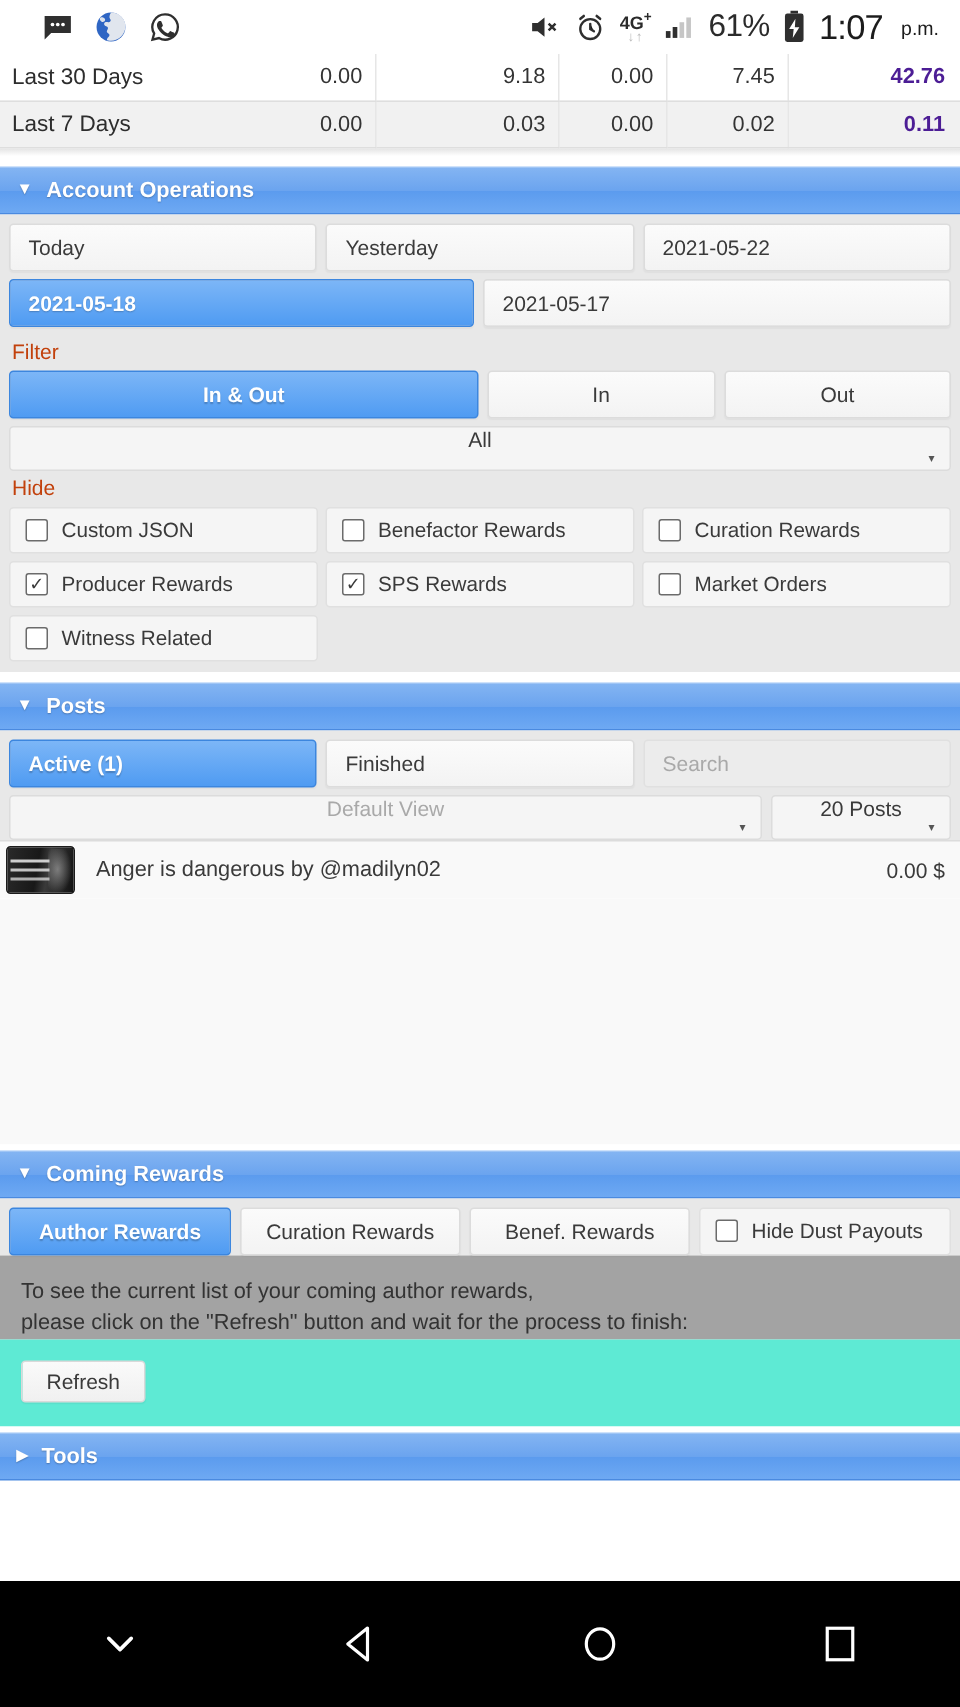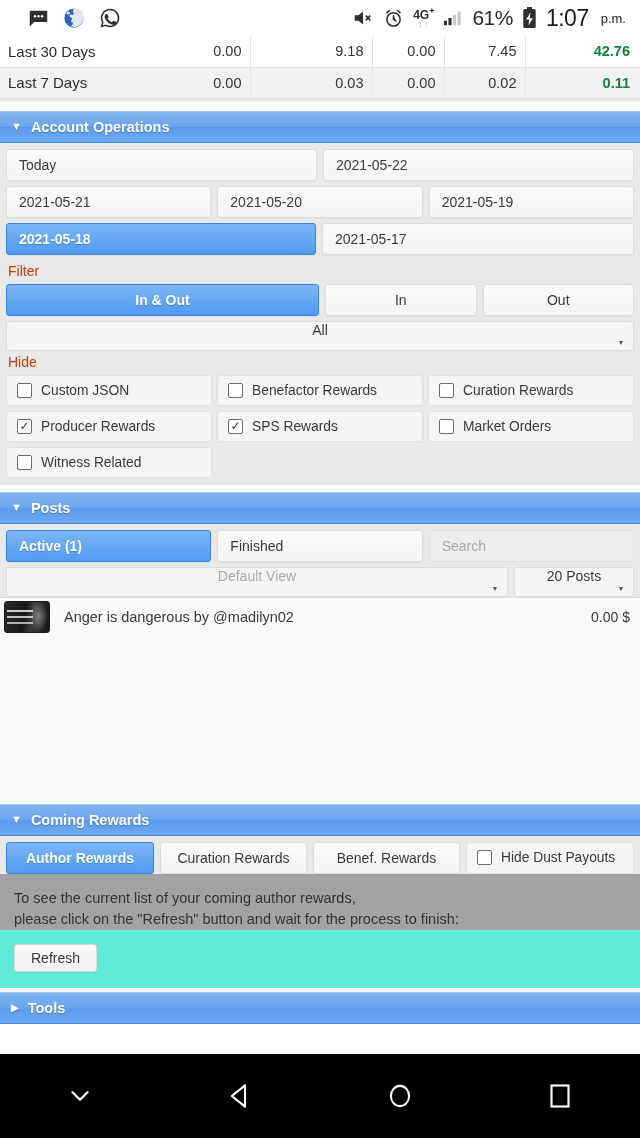--- a/index.html
+++ b/index.html
@@ -34,21 +34,21 @@
   .summary-table tr { height: 31px; }
   .summary-table td {
     font-size: 14.5px; color: #333;
     border-bottom: 1px solid #dedede;
     border-right: 1px solid #e6e6e6;
     padding: 0 8px;
     text-align: right;
     white-space: nowrap;
   }
   .summary-table td.lbl { text-align: left; font-size: 15px; color: #2d2d2d; border-right: none; }
-  .summary-table td.last { border-right: none; font-weight: bold; color: #15803d; padding-right: 10px; }
+  .summary-table td.last { border-right: none; font-weight: bold; color: #4c1d95; padding-right: 10px; }
   .summary-table tr.alt td { background: #f1f1f1; }
   .summary-table tr.first td { border-top: none; }
   .tbl-shadow { height: 5px; background: linear-gradient(#e4e4e4, #ffffff); }
 
   
   .section-head {
     height: 32px;
     background: linear-gradient(to bottom, #83b4f2 0%, #6ba4ef 50%, #5b9bee 51%, #6ea9f3 100%);
     border-top: 1px solid #9fc5f5;
     border-bottom: 1px solid #4a8ae0;
@@ -277,26 +277,22 @@
 <div class="gap"></div>
 
 <div class="section-head">
   <span class="caret">▼</span>
   <span>Account Operations</span>
 </div>
 <div class="section-body">
 
   <div class="btn-row">
     <div class="btn">Today</div>
+    <div class="btn">Yesterday</div>
     <div class="btn">2021-05-22</div>
-  </div>
-  <div class="btn-row">
-    <div class="btn">2021-05-21</div>
-    <div class="btn">2021-05-20</div>
-    <div class="btn">2021-05-19</div>
   </div>
   <div class="btn-row">
     <div class="btn active" style="flex:0 0 310px">2021-05-18</div>
     <div class="btn">2021-05-17</div>
   </div>
 
   <div class="field-label">Filter</div>
   <div class="btn-row">
     <div class="btn center active" style="flex:0 0 313px">In &amp; Out</div>
     <div class="btn center">In</div>

